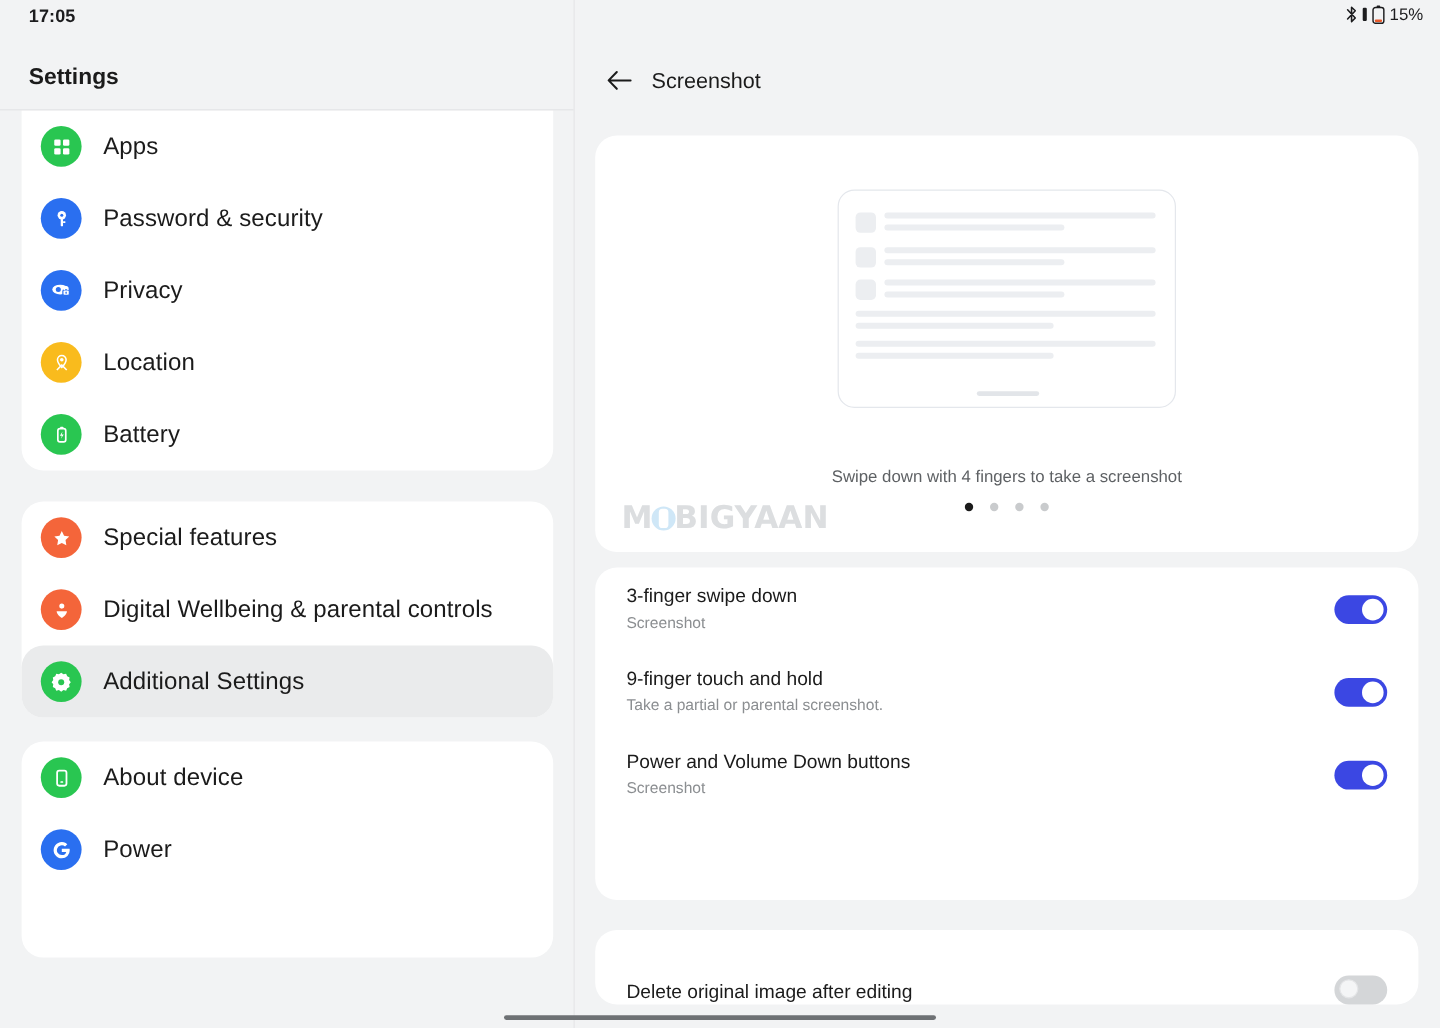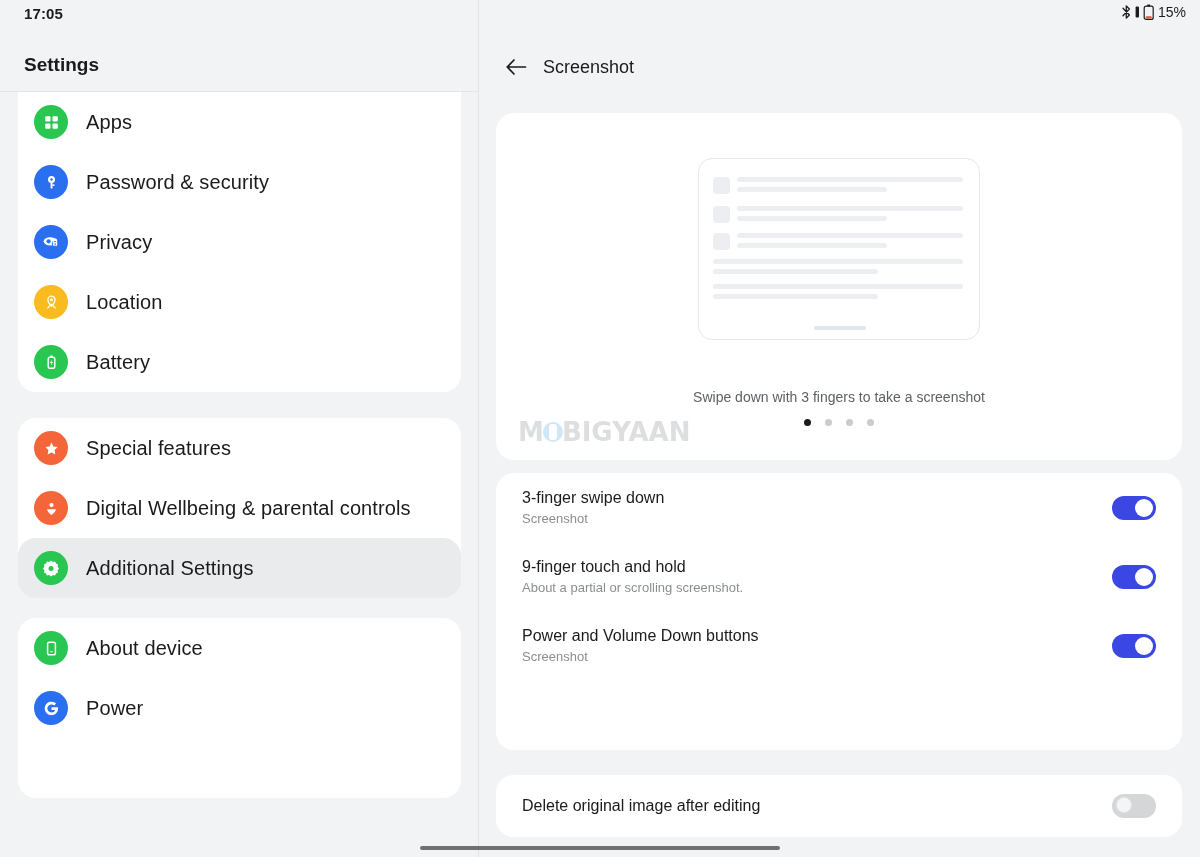--- a/index.html
+++ b/index.html
@@ -164,21 +164,21 @@
     width: 18px; height: 18px; border-radius: 50%; background: #fff;
   }
   .toggle.off .knob { left: 4px; background: #f4f5f6; border: 1px solid #e4e5e7;
     width: 16px; height: 16px; }
 
   .reddot { width: 7px; height: 7px; border-radius: 50%; background: #d93025; }
   .chev { color: #c7c9cb; display: flex; align-items: center; }
 
   .del-row {
     height: 62px; padding: 0 26px;
-    display: flex; align-items: center; justify-content: space-between;
+    display: flex; align-items: flex-end; justify-content: space-between;
   }
 
   
   .gesture-bar {
     position: absolute; bottom: 7px; left: 50%; transform: translateX(-50%);
     width: 360px; height: 4px; border-radius: 3px; background: #6e7174; z-index: 50;
   }
 </style>
 </head>
 <body>
@@ -354,21 +354,21 @@
 
           <div class="sk-line" style="left:14px; top:100px; width:250px;"></div>
           <div class="sk-line" style="left:14px; top:110px; width:165px;"></div>
 
           <div class="sk-line" style="left:14px; top:125px; width:250px;"></div>
           <div class="sk-line" style="left:14px; top:135px; width:165px;"></div>
 
           <div class="sk-bar" style="left:115px; top:167px;"></div>
         </div>
 
-        <div class="hero-caption">Swipe down with 3 fingers to take a screenshot</div>
+        <div class="hero-caption">Swipe down with 4 fingers to take a screenshot</div>
 
         <div class="dots">
           <span class="dot active"></span>
           <span class="dot"></span>
           <span class="dot"></span>
           <span class="dot"></span>
         </div>
 
         <div class="watermark">
           <span>M</span>
@@ -387,21 +387,21 @@
           <div class="opt-right">
             <div class="toggle">
                 <span class="knob"></span>
               </div>
           </div>
         </div>
 
         <div class="opt-row">
           <div class="opt-texts">
             <span class="opt-title">9-finger touch and hold</span>
-            <span class="opt-sub">About a partial or scrolling screenshot.</span>
+            <span class="opt-sub">Take a partial or parental screenshot.</span>
           </div>
           <div class="opt-right">
             <div class="toggle">
                 <span class="knob"></span>
               </div>
           </div>
         </div>
 
         <div class="opt-row">
           <div class="opt-texts">

